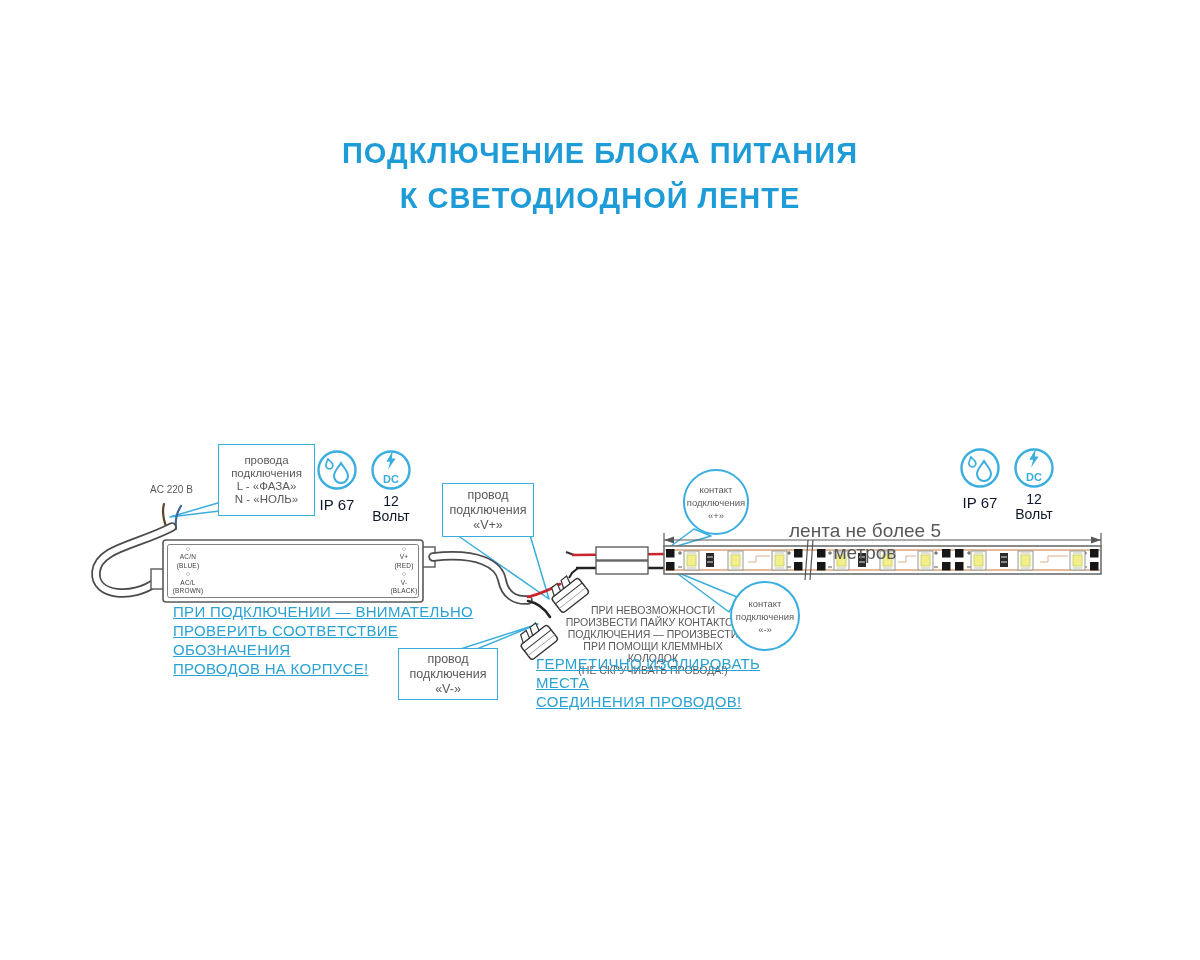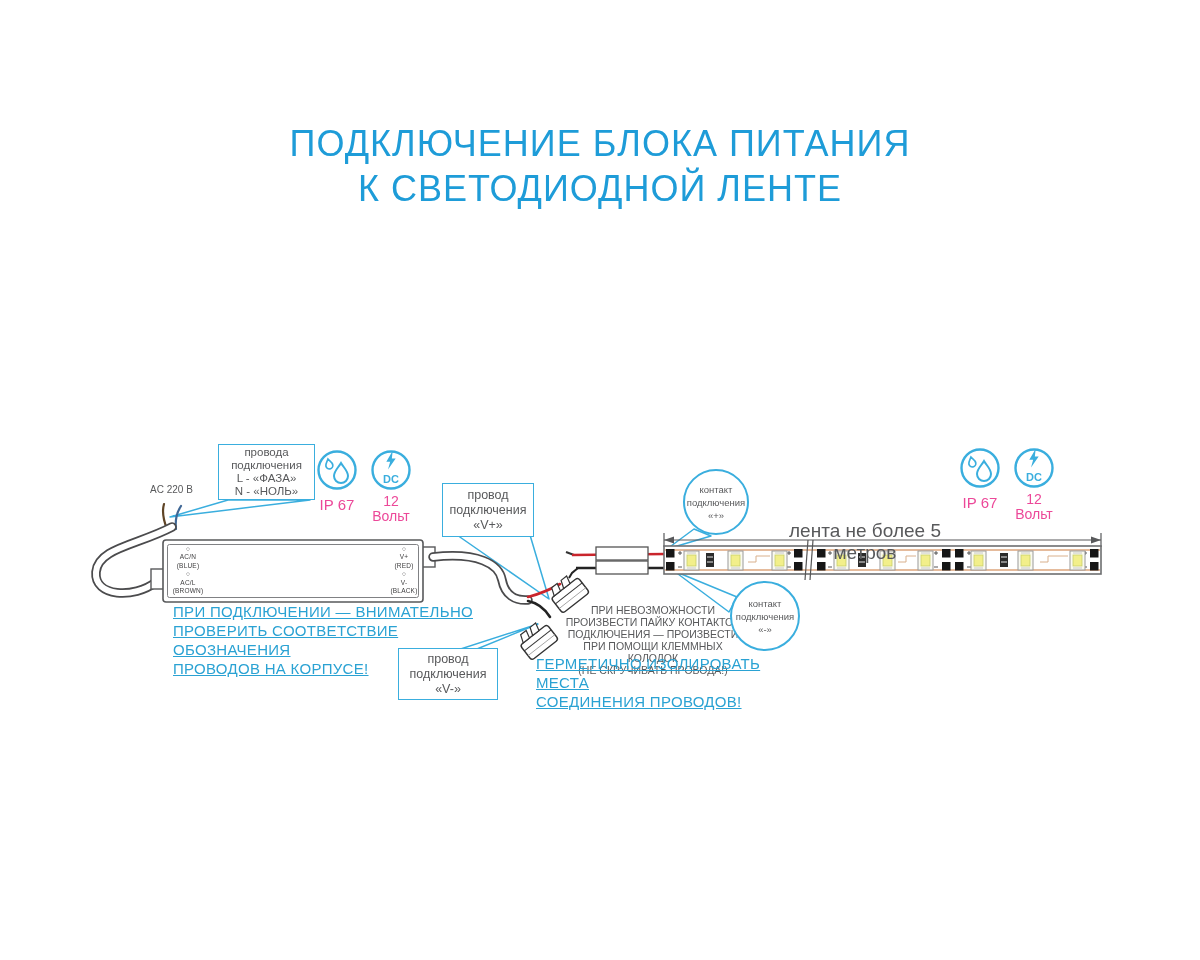--- a/index.html
+++ b/index.html
@@ -1,27 +1,27 @@
 <!DOCTYPE html>
 <html><head>
 <meta charset="utf-8">
 <style>
   html,body{margin:0;padding:0;background:#fff;}
   #stage{position:relative;width:1200px;height:960px;background:#fff;overflow:hidden;
          font-family:"Liberation Sans",sans-serif;}
   #stage svg{position:absolute;left:0;top:0;z-index:1;}
   .ov{position:absolute;z-index:2;white-space:pre-line;}
-  #title{left:0;right:0;top:121px;text-align:center;color:#1e9cd8;font-size:36px;
-         font-weight:400;line-height:45px;letter-spacing:1px;}
+  #title{left:0;right:0;top:131px;text-align:center;color:#1e9cd8;font-size:29px;
+         font-weight:700;line-height:45px;letter-spacing:1px;}
   .co-box{background:#fff;border:1.5px solid #3aaede;box-sizing:border-box;color:#58595b;
           display:flex;align-items:center;justify-content:center;text-align:center;
           font-size:12px;line-height:13.5px;font-weight:500;}
   .blue-note{color:#2aa2d3;font-weight:500;font-size:15px;line-height:19px;letter-spacing:.3px;text-decoration:underline;}
   .gray-note{color:#58595b;font-weight:500;}
-  .badge-label{color:#ec4899;text-align:center;font-weight:500;}
+  .badge-label{color:#0f172a;text-align:center;font-weight:500;}
   .term{color:#414042;font-size:6.5px;line-height:8.4px;text-align:center;letter-spacing:.2px;}
   .contact-circle{background:#fff;border:2.5px solid #3aaede;border-radius:50%;box-sizing:border-box;
           display:flex;align-items:center;justify-content:center;text-align:center;
           color:#58595b;font-size:9.5px;line-height:13px;font-weight:500;}
 </style>
 </head>
 <body>
 
 <div id="stage">
 
@@ -175,21 +175,21 @@
       <use href="#bolt" transform="translate(1034,459) scale(0.85)"></use>
       <text x="1034" y="481" text-anchor="middle" font-size="11" font-weight="bold" fill="#3aaede" font-family="Liberation Sans, sans-serif">DC</text>
     </g>
   </svg>
 
   <div id="title" class="ov">ПОДКЛЮЧЕНИЕ БЛОКА ПИТАНИЯ
 К СВЕТОДИОДНОЙ ЛЕНТЕ</div>
 
   <div class="ov gray-note" style="left:150px;top:484px;font-size:10px;">AC 220 В</div>
 
-  <div class="ov co-box" style="left:218px;top:444px;width:97px;height:56px;font-size:11.5px;line-height:13.2px;">провода
+  <div class="ov co-box" style="left:218px;top:444px;width:97px;height:72px;font-size:11.5px;line-height:13.2px;">провода
 подключения
 L - «ФАЗА»
 N - «НОЛЬ»</div>
 
   <div class="ov badge-label" style="left:310px;top:496px;width:54px;font-size:15px;">IP 67</div>
   <div class="ov badge-label" style="left:364px;top:494px;width:54px;font-size:14px;line-height:15px;">12
 Вольт</div>
 
   <div class="ov term" style="left:162px;top:545px;width:52px;">○
 AC/N

